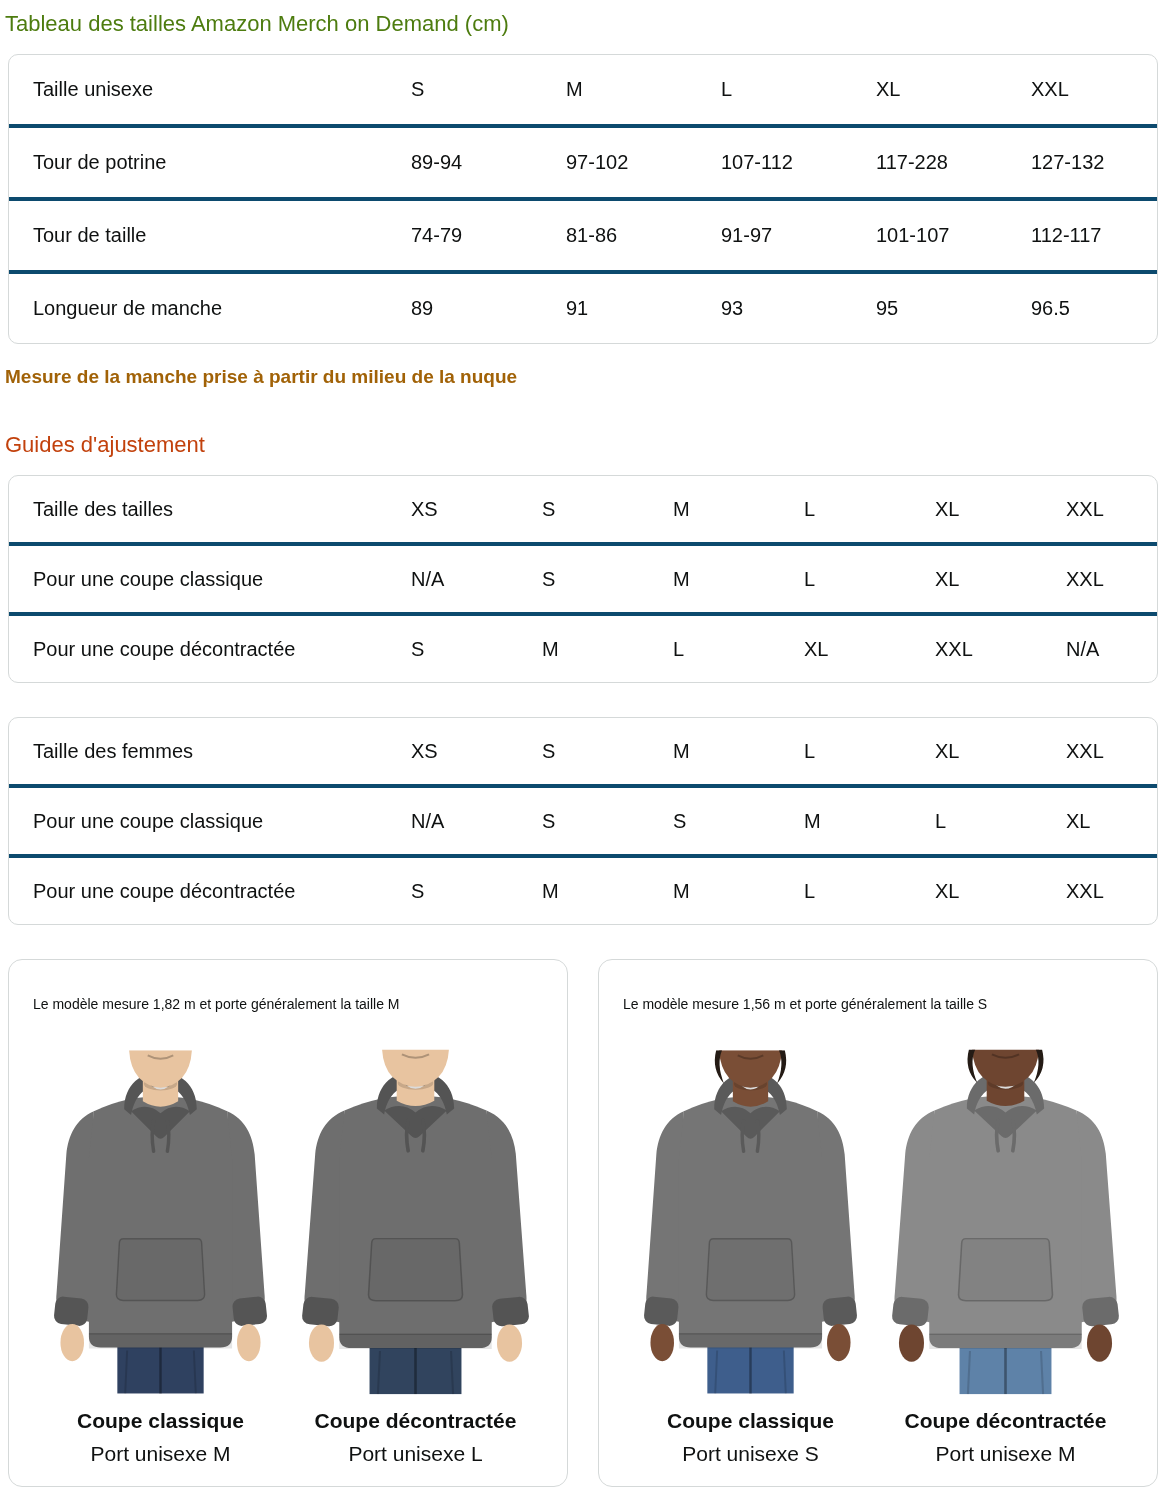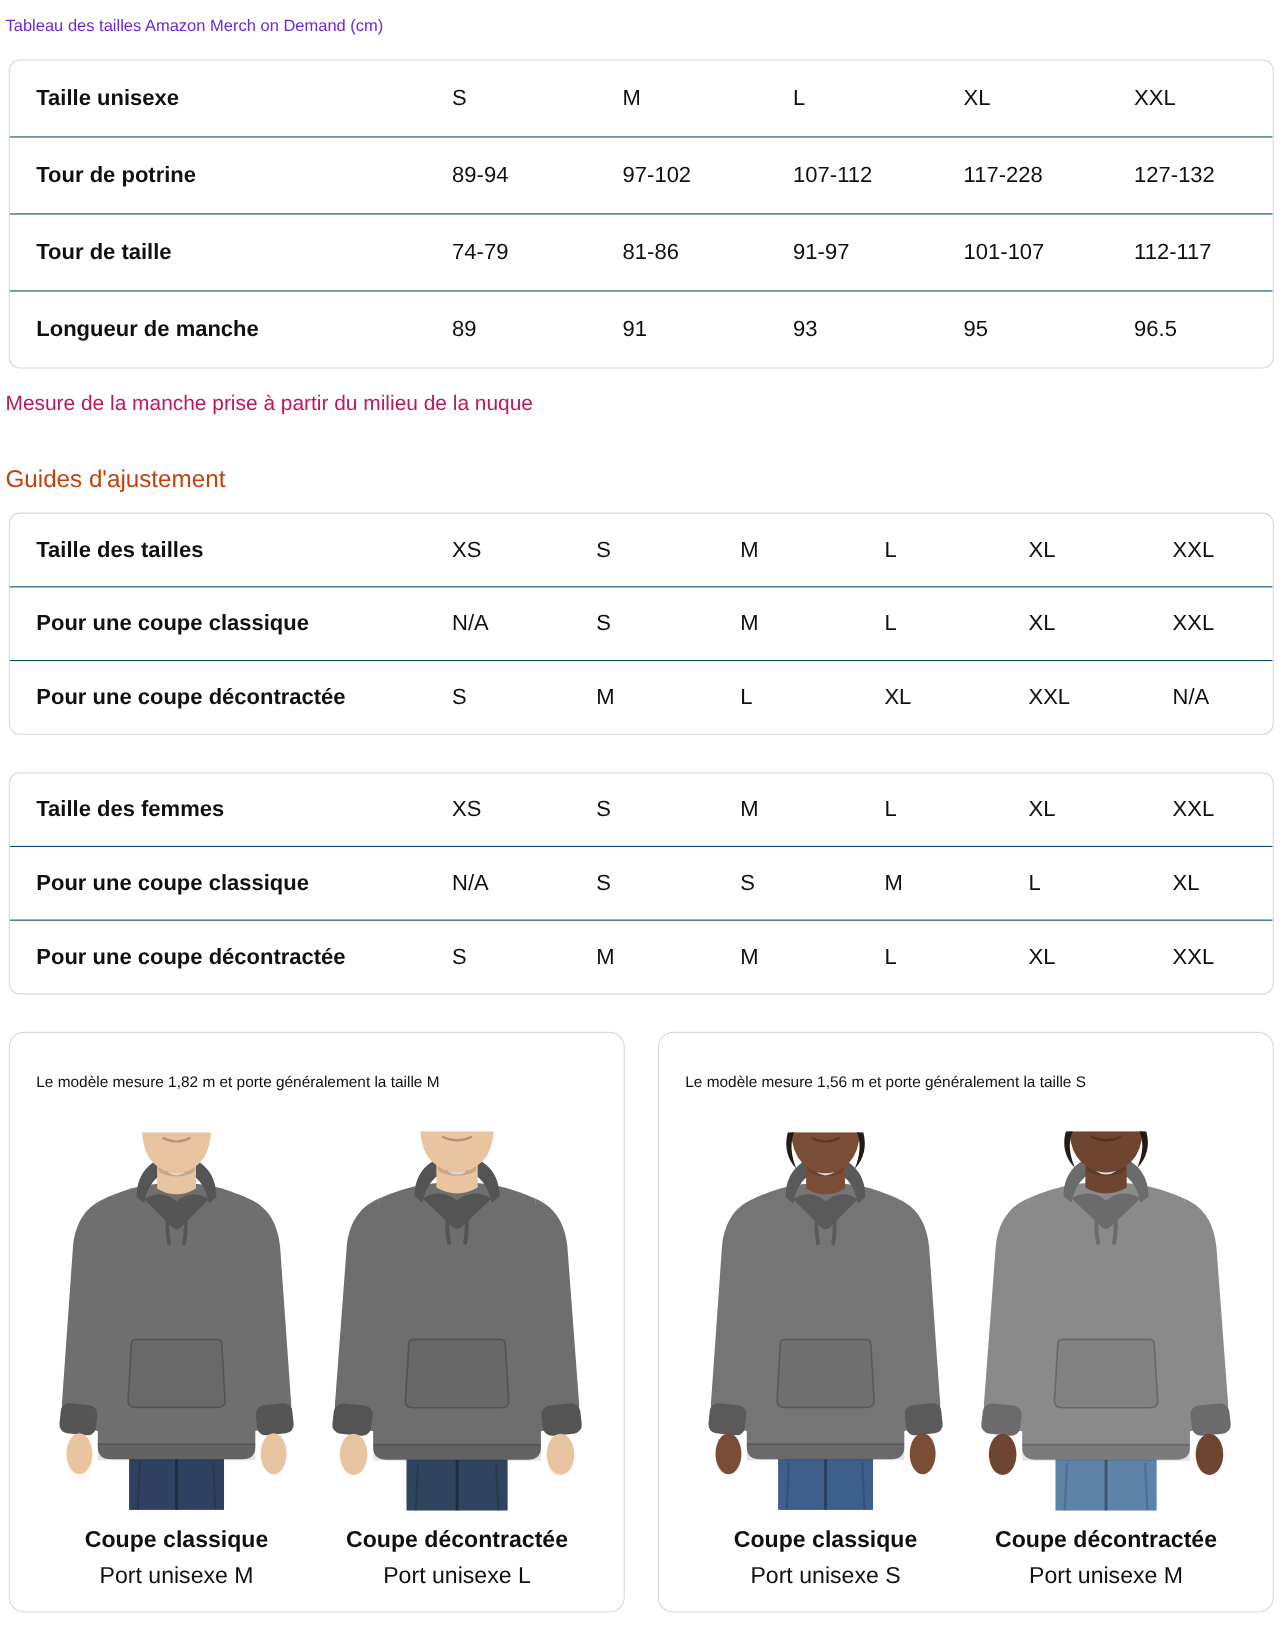--- a/index.html
+++ b/index.html
@@ -3,36 +3,36 @@
 <meta charset="utf-8">
 <style>
   html,body{margin:0;padding:0;background:#ffffff;}
   body{
     width:1167px;height:1500px;overflow:hidden;
     font-family:"Liberation Sans","DejaVu Sans",sans-serif;
     color:#0F1111;-webkit-font-smoothing:antialiased;
   }
   .page{position:relative;width:1167px;height:1500px;}
   .page-title{
-    margin:10px 0 0 5px;font-size:15px;font-weight:400;color:#6d28d9;line-height:28px;
+    margin:10px 0 0 5px;font-size:22px;font-weight:400;color:#4d7c0f;line-height:28px;
   }
   .section-heading{
     margin:42px 0 0 5px;font-size:22px;font-weight:400;color:#c2410c;line-height:28px;
   }
   .note{
-    margin:21px 0 16px 5px;font-size:19px;font-weight:400;color:#be185d;line-height:24px;
+    margin:21px 0 16px 5px;font-size:19px;font-weight:700;color:#a16207;line-height:24px;
   }
   .table{
     border:1px solid #D5D9D9;border-radius:10px;margin:16px 9px 0 8px;background:#fff;overflow:hidden;
   }
   .trow{display:grid;align-items:center;padding:0 24px;}
   .t5 .trow{grid-template-columns:378px 155px 155px 155px 155px 1fr;height:69px;}
   .t6 .trow{grid-template-columns:378px 131px 131px 131px 131px 131px 1fr;height:66px;}
-  .trow + .trow{border-top:1px solid #0c4a6e;}
-  .tlabel{font-weight:700;font-size:20px;}
+  .trow + .trow{border-top:4px solid #0c4a6e;}
+  .tlabel{font-weight:400;font-size:20px;}
   .tval{font-size:20px;}
   .cards{display:flex;gap:30px;margin:34px 9px 0 8px;}
   .card{
     flex:1;border:1px solid #D5D9D9;border-radius:14px;padding:26px 24px 20px 24px;background:#fff;
   }
   .card-desc{font-size:14px;line-height:37px;max-width:470px;}
   .figs{display:flex;margin-top:24px;}
   .fig{flex:1;display:flex;flex-direction:column;align-items:center;min-width:0;}
   .fig-svg{width:100%;max-width:262px;height:350px;display:block;}
   .fit-name{font-weight:700;font-size:21px;margin-top:12px;white-space:nowrap;}

